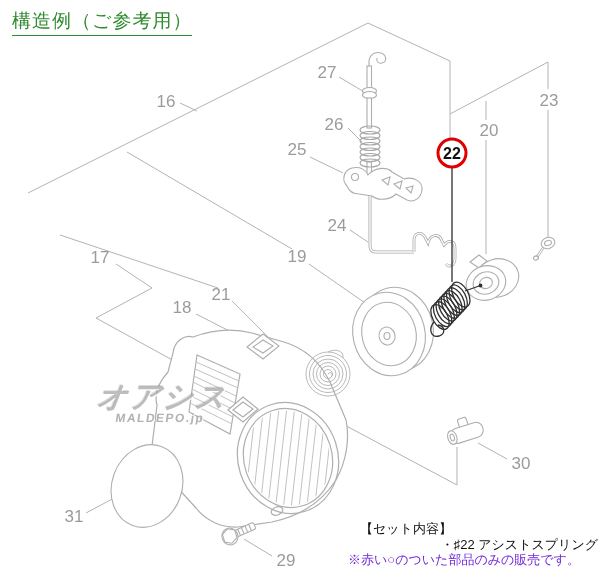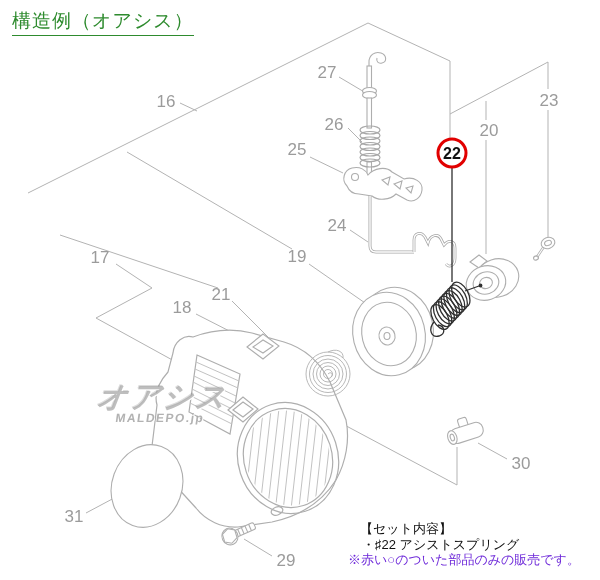--- a/index.html
+++ b/index.html
@@ -14,31 +14,31 @@
              transform:skewX(-8deg);z-index:3;pointer-events:none;}
   .watermark .brand{font-size:30px;font-weight:bold;font-style:italic;
                     color:rgba(172,172,172,.78);letter-spacing:2px;line-height:30px;
                     text-shadow:1px 1px 0 #ffffff,-1px -1px 0 rgba(120,120,120,.25);}
   .watermark .domain{font-size:12px;font-weight:bold;color:rgba(165,165,165,.85);
                      letter-spacing:1.5px;margin-top:0;line-height:13px;
                      text-shadow:1px 1px 0 #ffffff;}
   .setinfo{position:absolute;left:348px;top:521px;width:250px;z-index:5;
            font-size:13px;line-height:15.5px;color:#111;}
   .setinfo .heading{margin-left:12px;}
-  .setinfo .item{margin-left:14px;}
+  .setinfo .item{margin-left:14px;text-align:right;}
   .setinfo .note{color:#6d28d9;font-family:Liberation Serif, serif;}
   text.plabel{font-size:17px;fill:#9b9b9b;}
   text.hlabel{font-size:16px;font-weight:bold;fill:#111;}
 </style>
 </head>
 <body>
 
 <div class="stage">
 
-  <div class="title">構造例（オアシス）</div>
+  <div class="title">構造例（ご参考用）</div>
 
   <svg class="diagram" width="600" height="580" viewBox="0 0 600 580">
     <defs>
       <clipPath id="louverClip">
         <ellipse cx="288" cy="458" rx="42" ry="48" transform="rotate(-18 288 458)"></ellipse>
       </clipPath>
     </defs>
 
     <g stroke="#b3b3b3" stroke-width="1" fill="none">
       <path d="M28,193 L368,23 L450,61 L450,139"></path>

